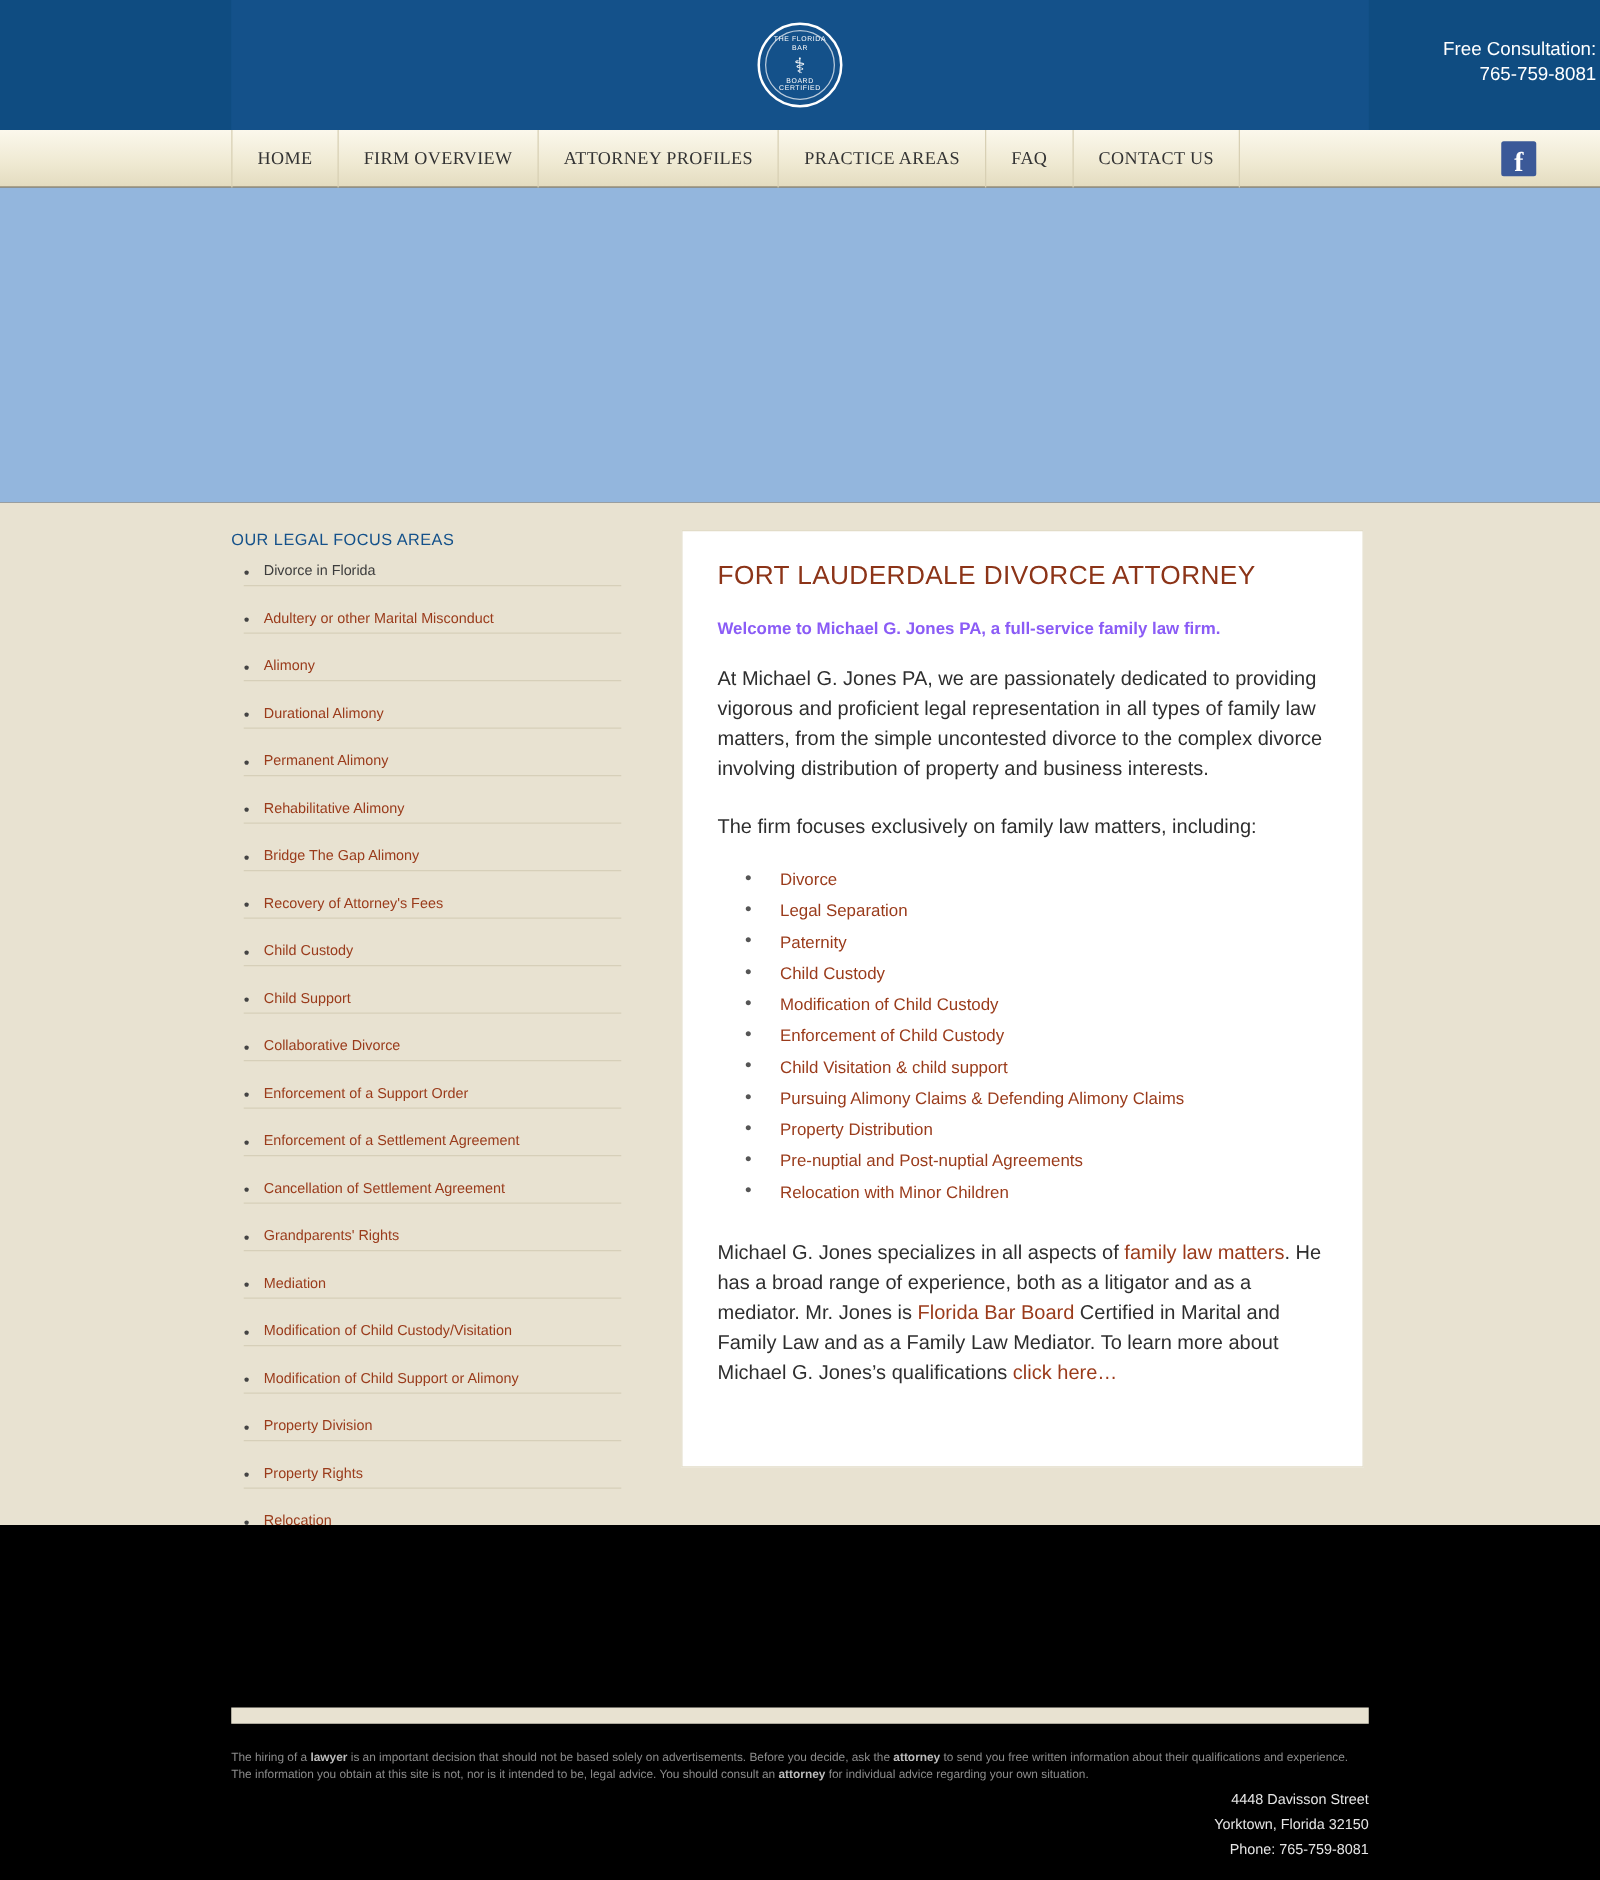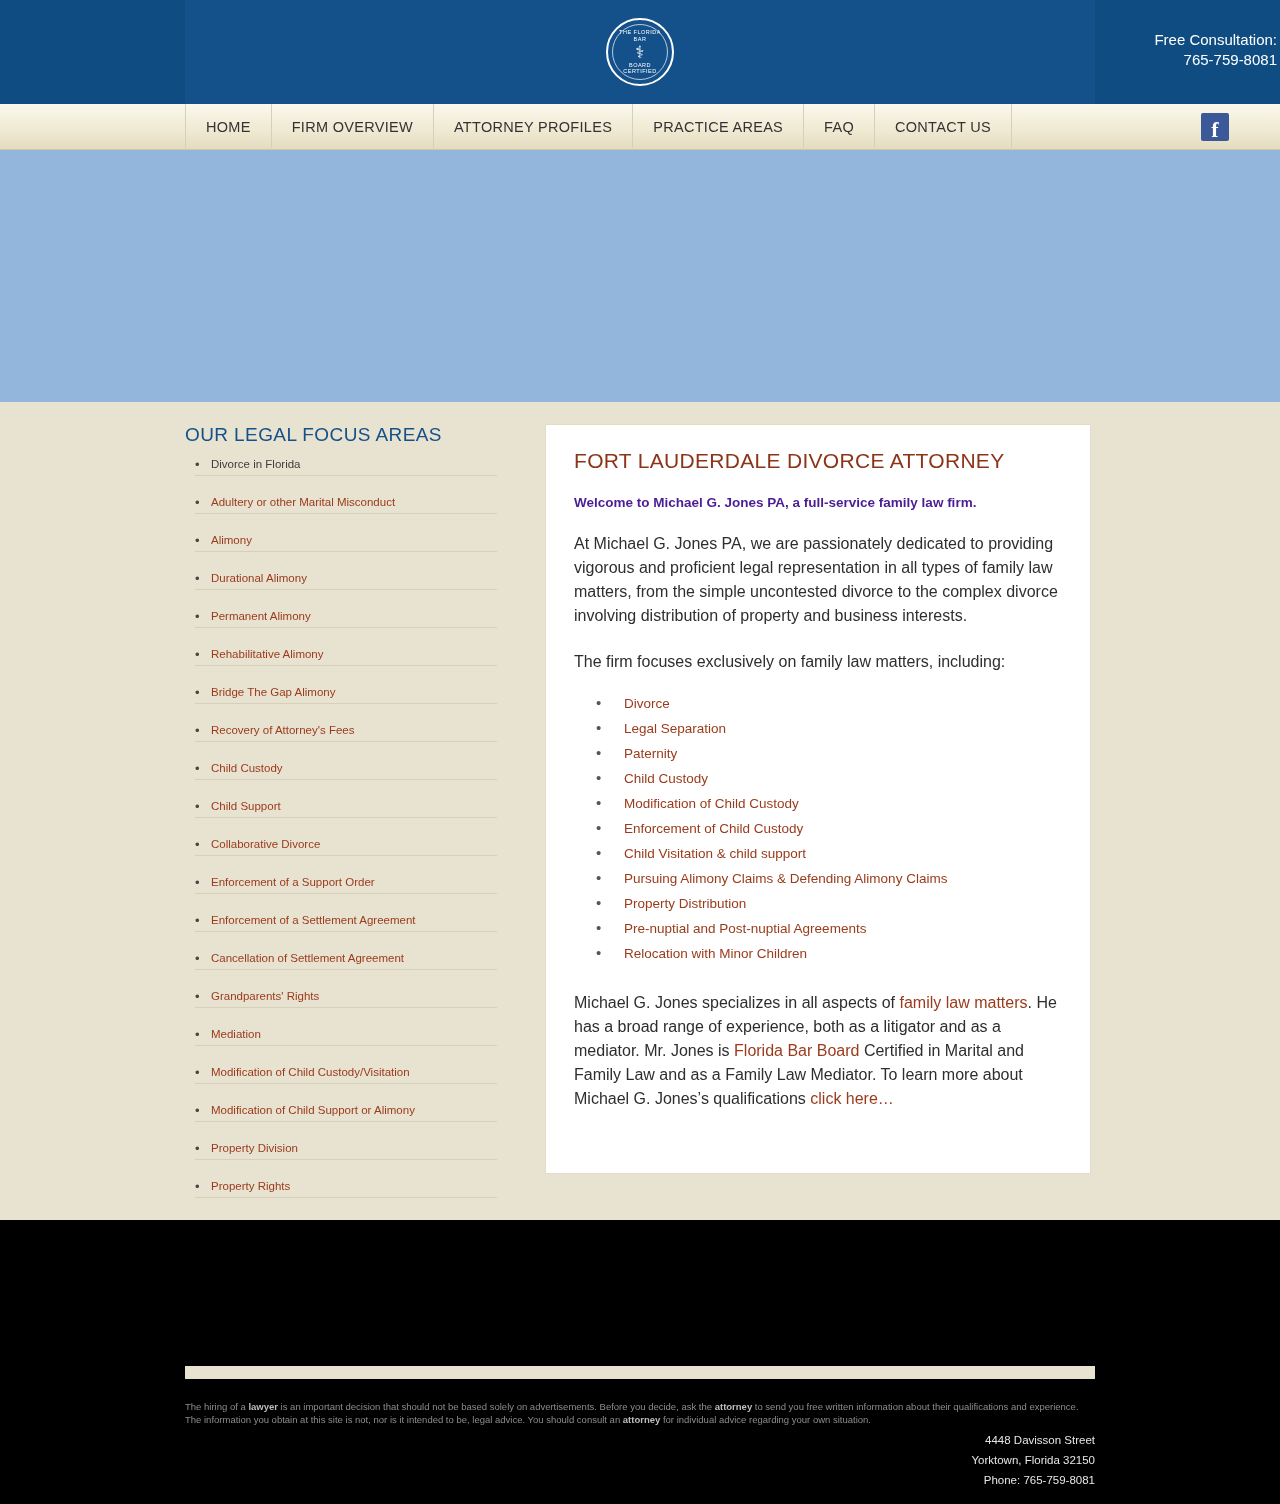--- a/index.html
+++ b/index.html
@@ -86,20 +86,21 @@
   .nav-item {
     display: flex;
     align-items: center;
     padding: 0 20px;
     font-size: 14.5px;
     color: #333333;
     letter-spacing: .3px;
     border-right: 1px solid #d8d0b4;
     cursor: pointer;
     text-decoration: none;
+    font-family: Liberation Serif, serif;
   }
   .nav-item:first-child { border-left: 1px solid #d8d0b4; }
   .fb {
     position: absolute;
     right: -134px;
     top: 9px;
     width: 28px;
     height: 28px;
     background: #3b5998;
     color: #ffffff;
@@ -133,21 +134,21 @@
     margin: 0 auto;
     display: flex;
     gap: 38px;
     padding-top: 22px;
     position: relative;
   }
 
   
   .sidebar { width: 312px; flex: none; }
   .sidebar h2 {
-    font-size: 19px;
+    font-size: 13px;
     color: #14518a;
     font-weight: normal;
     letter-spacing: .4px;
     margin: 0 0 12px 0;
   }
   ul.focus {
     list-style: none;
     margin: 0;
     padding: 0 0 0 10px;
   }
@@ -226,21 +227,21 @@
   .main-panel h1 {
     font-size: 21px;
     font-weight: normal;
     color: #8c3418;
     letter-spacing: .3px;
     margin: 0 0 22px 0;
   }
   .lead {
     font-size: 13.5px;
     font-weight: bold;
-    color: #4c1d95;
+    color: #8b5cf6;
     margin: 0 0 22px 0;
   }
   .para {
     font-size: 16px;
     line-height: 24px;
     color: #2e2e2e;
     margin: 0 0 22px 0;
   }
   ul.services {
     list-style: none;

